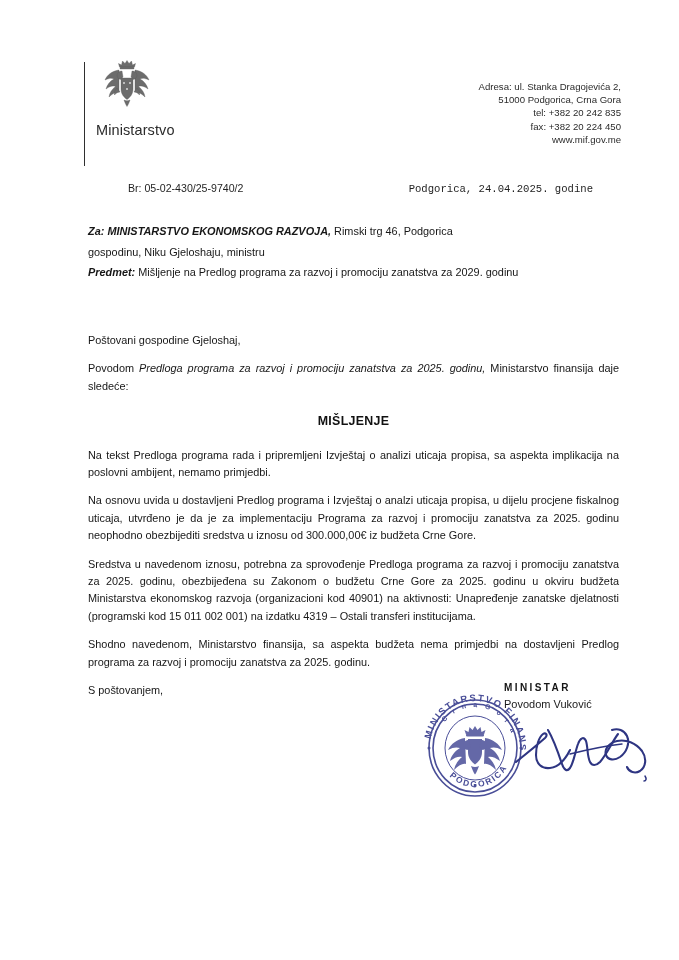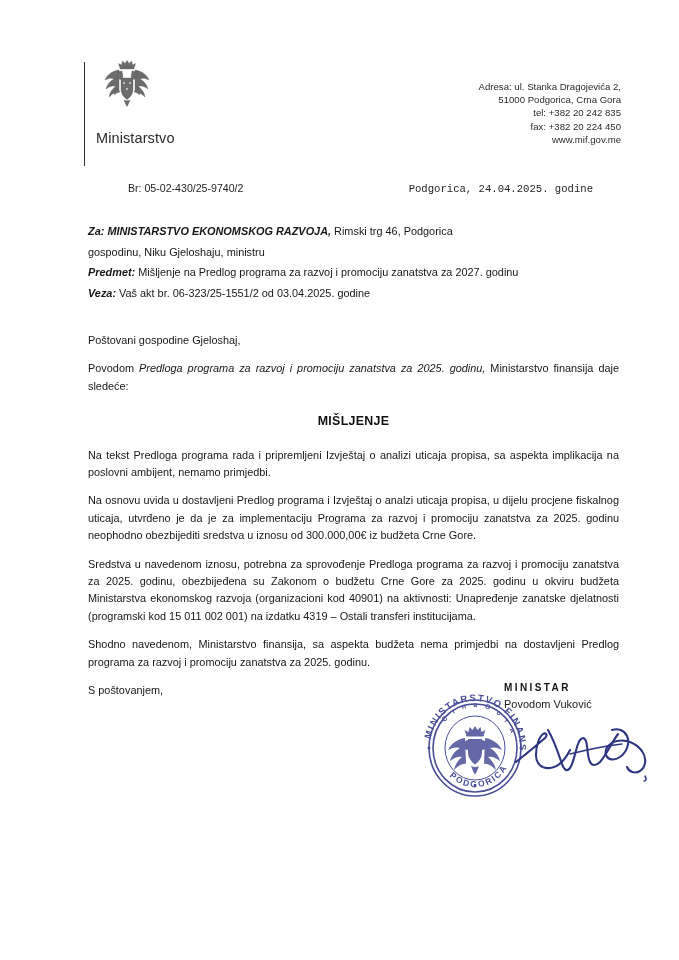--- a/index.html
+++ b/index.html
@@ -41,21 +41,21 @@
     top: 0;
     width: 200px;
   }
   .crest {
     display: block;
     width: 50px;
     height: 52px;
     margin-left: 6px;
   }
   .brand-name {
-    margin-top: 20px;
+    margin-top: 12px;
     font-size: 14.5px;
     line-height: 17px;
     color: #2b2b2b;
     letter-spacing: .1px;
   }
   .brand-name span { display: block; }
 
   .lh-address {
     position: absolute;
     right: 58px;
@@ -224,24 +224,21 @@
     <div class="meta-place">Podgorica, 24.04.2025. godine</div>
   </div>
 
   <div class="addressee">
     <div class="line">
       <b>Za:</b>
       <b>MINISTARSTVO EKONOMSKOG RAZVOJA,</b><span> Rimski trg 46, Podgorica</span>
     </div>
     <div class="line">gospodinu, Niku Gjeloshaju, ministru</div>
     <div class="line">
-      <b>Predmet:</b><span> Mišljenje na Predlog programa za razvoj i promociju zanatstva za 2027. godinu</span>
-    </div>
-    <div class="line">
-      <b>Veza:</b><span> Vaš akt br. 06-323/25-1551/2 od 03.04.2025. godine</span>
+      <b>Predmet:</b><span> Mišljenje na Predlog programa za razvoj i promociju zanatstva za 2029. godinu</span>
     </div>
   </div>
 
   <div class="body">
 
     <p class="noindent">Poštovani gospodine Gjeloshaj,</p>
 
     <p>
       <span>Povodom </span><i>Predloga programa za razvoj i promociju zanatstva za 2025. godinu,</i><span> Ministarstvo finansija daje sledeće:</span>
     </p>

